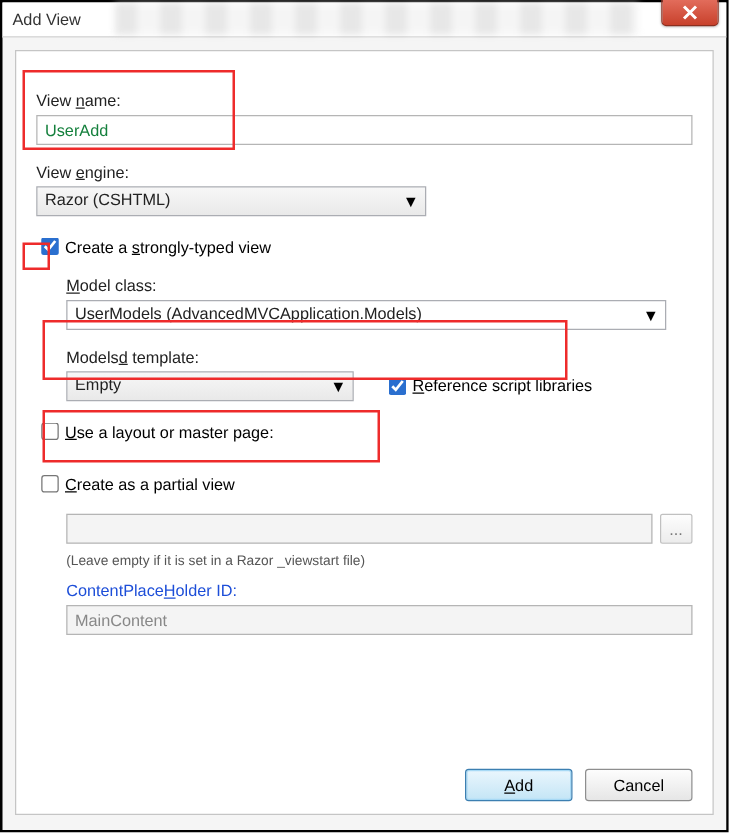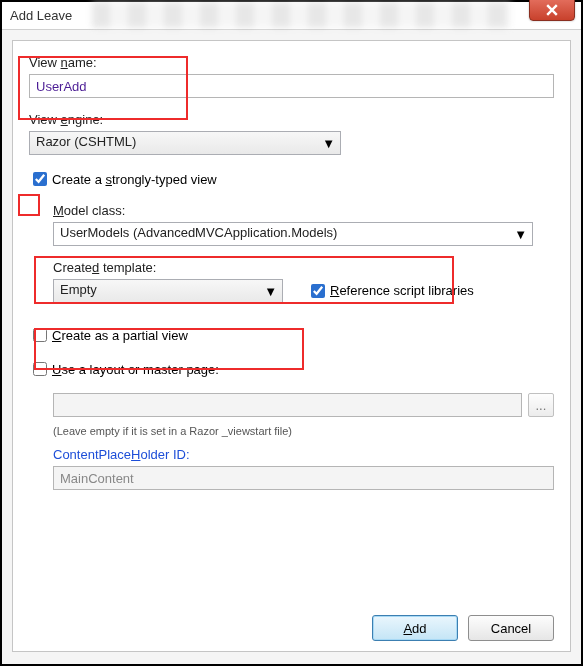--- a/index.html
+++ b/index.html
@@ -4,26 +4,26 @@
 <style>
 * { box-sizing: border-box; font-family: "Segoe UI", Tahoma, sans-serif; font-size: 13px; }
 body { margin: 0; background: #fff; }
 .outer-border { border: 2px solid #000; width: 583px; height: 666px; position: relative; background: #f5f5f5; }
 .titlebar { height: 28px; background: #fff; border-bottom: 1px solid #d0d0d0; display: flex; align-items: center; position: relative; }
 .titlebar .title { padding-left: 8px; color: #333; }
 .titlebar .close-btn { position: absolute; right: 6px; top: -3px; width: 46px; height: 22px; background: linear-gradient(#e26c5b, #c8412c); border: 1px solid #8a2f20; border-radius: 0 0 4px 4px; display: flex; align-items: center; justify-content: center; color: #fff; box-shadow: 0 0 2px rgba(0,0,0,.3); cursor: pointer; }
 .titlebar .close-btn svg { width: 12px; height: 12px; }
 .titlebar .blur-icons { position: absolute; left: 90px; right: 70px; top: 0; height: 26px; background: repeating-linear-gradient(90deg, #d8d8d8 0 18px, #f0f0f0 18px 36px); filter: blur(3px); opacity: .6; }
 
-.panel { position: absolute; top: 38px; left: 10px; right: 10px; bottom: 12px; background: #fff; border: 1px solid #c5c5c5; padding: 14px 16px 10px 16px; }
+.panel { position: absolute; top: 38px; left: 10px; right: 10px; bottom: 12px; background: #fff; border: 1px solid #c5c5c5; padding: 32px 16px 10px 16px; }
 
 .field-label { color: #222; margin-bottom: 4px; display: block; }
 .u { text-decoration: underline; }
 
-.text-input { width: 100%; height: 24px; border: 1px solid #b5b5b5; padding: 2px 6px; background: #fff; color: #4c1d95; }
+.text-input { width: 100%; height: 24px; border: 1px solid #b5b5b5; padding: 2px 6px; background: #fff; color: #15803d; }
 .text-input.disabled { background: #f4f4f4; color: #888; }
 
 .combo { position: relative; }
 .combo-input { width: 100%; height: 24px; border: 1px solid #abadb3; background: linear-gradient(#f7f7f7,#e9e9e9); padding: 2px 22px 2px 6px; color: #222; }
 .combo .arrow { position: absolute; right: 6px; top: 50%; transform: translateY(-50%); pointer-events: none; }
 
 .row { margin-bottom: 14px; }
 .indent { margin-left: 24px; }
 
 .chk-row { display: flex; align-items: center; gap: 2px; }
@@ -48,21 +48,21 @@
 .combo.small { width: 312px; }
 .combo.med { width: 230px; }
 .ref-row { display: flex; align-items: center; gap: 24px; }
 </style>
 </head>
 <body>
 
 <div class="outer-border">
   <div class="titlebar">
     <div class="blur-icons"></div>
-    <span class="title">Add Leave</span>
+    <span class="title">Add View</span>
     <div class="close-btn">
       <svg viewBox="0 0 10 10">
           <path d="M1 1 L9 9 M9 1 L1 9" stroke="#fff" stroke-width="2"></path>
         </svg>
     </div>
   </div>
 
   <div class="panel">
 
     <div class="row">
@@ -86,40 +86,40 @@
     <div class="row indent">
       <label class="field-label"><span></span><span class="u">M</span><span>odel class:</span></label>
       <div class="combo" style="width:480px">
         <div class="combo-input" style="background:#fff">UserModels (AdvancedMVCApplication.Models)</div>
         <span class="arrow">▼</span>
       </div>
     </div>
 
     <div class="row indent ref-row">
       <div>
-        <label class="field-label"><span>Create</span><span class="u">d</span><span> template:</span></label>
+        <label class="field-label"><span>Models</span><span class="u">d</span><span> template:</span></label>
         <div class="combo med">
           <div class="combo-input">Empty</div>
           <span class="arrow">▼</span>
         </div>
       </div>
       <div class="chk-row" style="margin-top:18px">
         <input type="checkbox" checked="" style="">
         <label><span class="u">R</span><span>eference script libraries</span></label>
       </div>
     </div>
 
+    <div class="row chk-row">
+      <input type="checkbox" style="">
+      <label><span class="u">U</span><span>se a layout or master page:</span></label>
+    </div>
+
     <div class="row chk-row" style="margin-top:22px">
       <input type="checkbox" style="">
       <label><span class="u">C</span><span>reate as a partial view</span></label>
-    </div>
-
-    <div class="row chk-row">
-      <input type="checkbox" style="">
-      <label><span class="u">U</span><span>se a layout or master page:</span></label>
     </div>
 
     <div class="indent">
       <div class="layout-row">
         <input class="text-input disabled" disabled="" value="" style="">
         <div class="browse-btn">
             <span>...</span>
           </div>
       </div>
       <div class="hint">(Leave empty if it is set in a Razor _viewstart file)</div>

